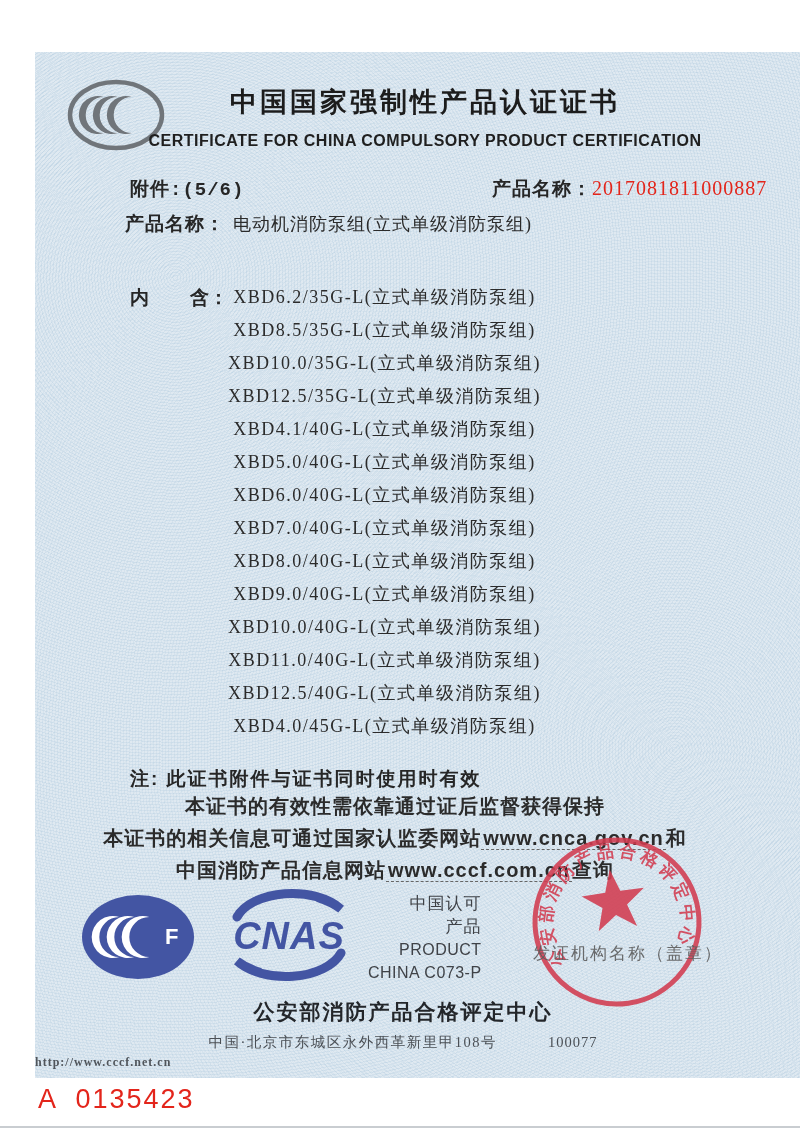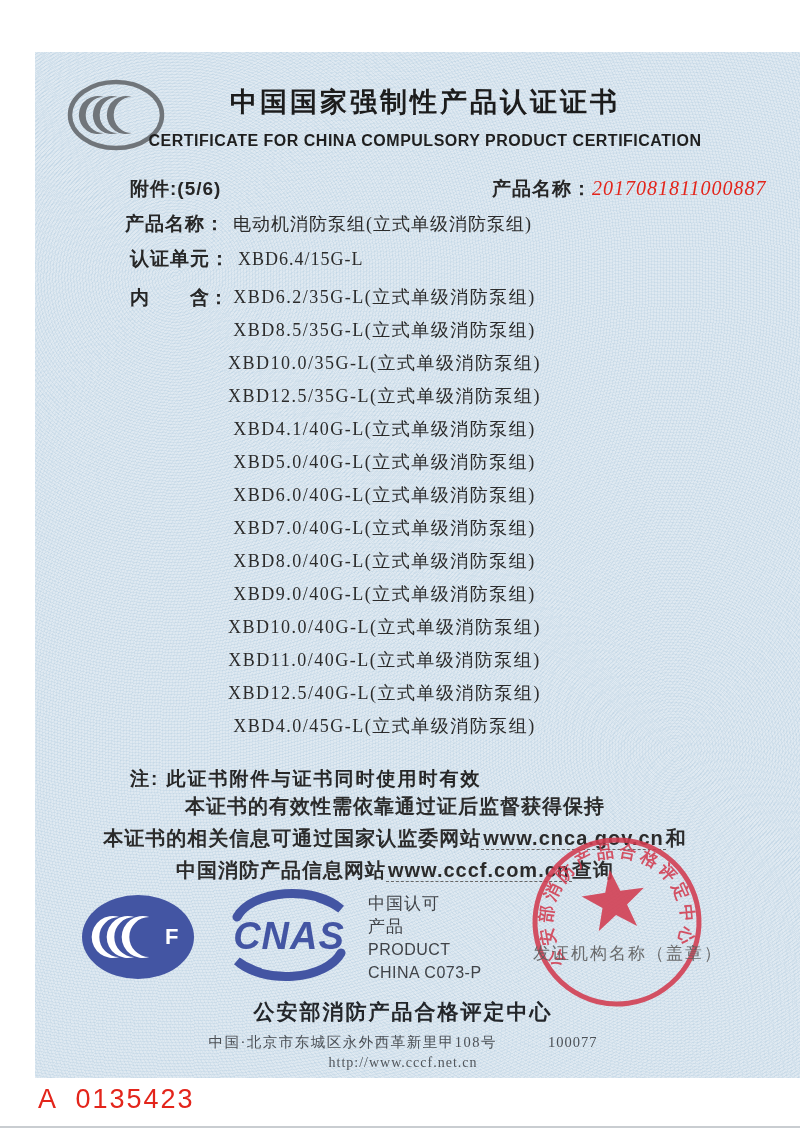--- a/index.html
+++ b/index.html
@@ -10,21 +10,21 @@
   .page{
     position:absolute;left:35px;top:52px;width:780px;height:1026px;
     background-color:#dfe9f1;
     background-image:
       repeating-radial-gradient(circle at 18% 22%, rgba(255,255,255,0) 0 2px, rgba(150,185,212,.18) 2px 3px),
       repeating-radial-gradient(circle at 82% 68%, rgba(255,255,255,0) 0 2px, rgba(150,185,212,.14) 2px 3px),
       repeating-radial-gradient(circle at 45% 95%, rgba(255,255,255,0) 0 3px, rgba(160,195,215,.10) 3px 4px);
   }
 
   .abs{position:absolute;}
-  .label{font-weight:700;color:#262626;font-size:19px;letter-spacing:1px;}
+  .label{font-weight:700;color:#262626;font-size:19px;letter-spacing:1px;font-family:Liberation Mono, monospace;}
   .value{font-family:"Liberation Serif","DejaVu Serif",serif;color:#2b2b2b;font-size:18px;letter-spacing:1px;}
 
   .title-wrap{left:110px;top:84px;width:630px;text-align:center;}
   .title-cn{font-size:27px;font-weight:700;color:#1c1c1c;letter-spacing:3px;}
   .title-en{margin-top:12px;font-size:16px;font-weight:700;color:#1f1f1f;letter-spacing:.5px;white-space:nowrap;}
   .certno-wrap{left:492px;top:176px;white-space:nowrap;}
   .certno-num{font-family:"Liberation Serif","DejaVu Serif",serif;font-size:20px;letter-spacing:1px;}
 
   .row-product{left:130px;top:211px;white-space:nowrap;}
   .row-unit{left:130px;top:246px;white-space:nowrap;}
@@ -36,29 +36,29 @@
   .include-item{height:33px;line-height:33px;font-family:"Liberation Serif","DejaVu Serif",serif;font-size:18px;color:#2b2b2b;letter-spacing:1.5px;white-space:nowrap;text-align:center;}
 
   .note-row{left:130px;top:766px;font-weight:700;font-size:19px;color:#262626;letter-spacing:2px;}
 
   .f-line{left:35px;width:720px;text-align:center;font-weight:700;color:#2b2b2b;font-size:20px;letter-spacing:1px;white-space:nowrap;}
   .f1{top:793px;}
   .f2{top:825px;}
   .f3{top:857px;}
   .f-link{font-family:"Liberation Sans","DejaVu Sans",sans-serif;border-bottom:1px dashed #666;padding:0 2px;}
 
-  .accred{left:368px;top:892px;color:#3f4247;font-size:17px;line-height:23px;letter-spacing:1px;}
+  .accred{left:368px;top:892px;color:#3f4247;font-size:17px;line-height:23px;letter-spacing:1px;text-align:right;}
   .accred .en{font-size:16px;letter-spacing:.5px;}
 
   .issuer-label{left:533px;top:942px;font-size:17px;color:rgba(92,92,92,.9);letter-spacing:2px;font-family:"Liberation Serif","DejaVu Serif",serif;}
 
   .org-name{left:43px;top:998px;width:720px;text-align:center;font-weight:700;font-size:21px;color:#23262a;letter-spacing:2px;}
   .addr{left:35px;top:1033px;width:736px;text-align:center;font-family:"Liberation Serif","DejaVu Serif",serif;font-size:14.5px;color:#4a4f55;letter-spacing:1.5px;}
   .addr .post{margin-left:51px;letter-spacing:1px;}
-  .site{left:35px;top:1055px;width:736px;text-align:center;font-family:"Liberation Serif","DejaVu Serif",serif;font-size:14px;color:#50555b;letter-spacing:1px;}
+  .site{left:35px;top:1055px;width:736px;text-align:left;font-family:"Liberation Serif","DejaVu Serif",serif;font-size:12px;color:#50555b;letter-spacing:1px;font-weight:bold;}
 
   .serial{left:38px;top:1084px;font-size:27px;color:#e3251b;letter-spacing:2px;white-space:pre;}
   .bottom-hairline{left:0;top:1126px;width:800px;height:2px;background:#c9cdd1;}
 
   svg text{font-family:"Liberation Sans","DejaVu Sans",sans-serif;}
 </style>
 </head>
 <body>
 
 <div class="screen">
@@ -74,30 +74,27 @@
       </g>
     </svg>
 
     <div class="abs title-wrap" style="left:75px;top:32px;">
       <div class="title-cn">中国国家强制性产品认证证书</div>
       <div class="title-en">CERTIFICATE FOR CHINA COMPULSORY PRODUCT CERTIFICATION</div>
     </div>
 
     <div class="abs label" style="left:95px;top:124px;">附件:(5/6)</div>
     <div class="abs certno-wrap" style="left:457px;top:124px;">
-      <span class="label">产品名称：</span><span class="certno-num" style="color:#e3251b;font-style:italic;">2017081811000887</span>
+      <span class="label">产品名称：</span><span class="certno-num" style="color:#e3251b;">2017081811000887</span>
     </div>
 
     <div class="abs row-product" style="left:90px;top:159px;">
       <span class="label">产品名称：</span><span class="value">电动机消防泵组(立式单级消防泵组)</span>
     </div>
 
-    <div class="abs row-unit" style="left:95px;top:194px;">
-      <span class="label">认证单元：</span><span class="value">XBD6.4/15G-L</span>
-    </div>
 
     <div class="abs includes-label" style="left:95px;top:229px;">
       <span>内</span>
       <span>含：</span>
     </div>
     <div class="abs includes" style="left:193px;top:229px;">
         <div class="include-item">XBD6.2/35G-L(立式单级消防泵组)</div>
         <div class="include-item">XBD8.5/35G-L(立式单级消防泵组)</div>
         <div class="include-item">XBD10.0/35G-L(立式单级消防泵组)</div>
         <div class="include-item">XBD12.5/35G-L(立式单级消防泵组)</div>

